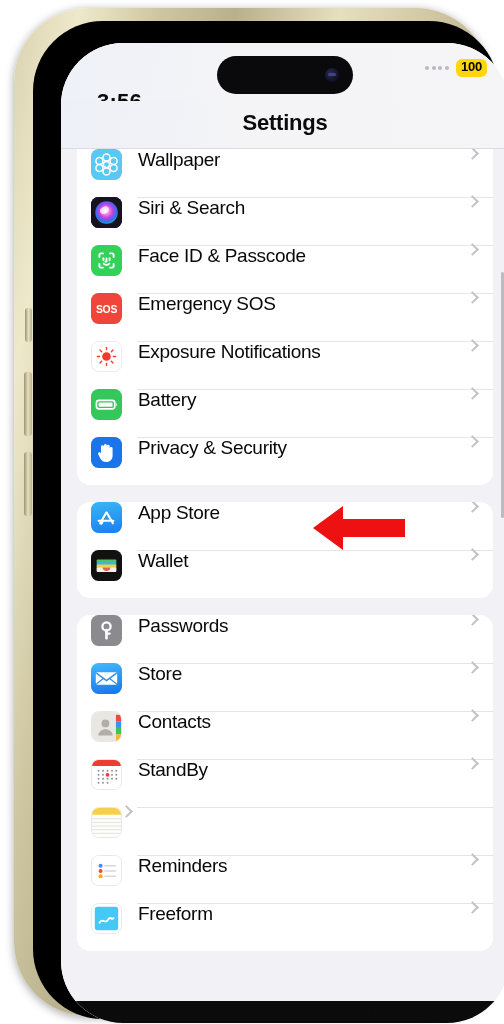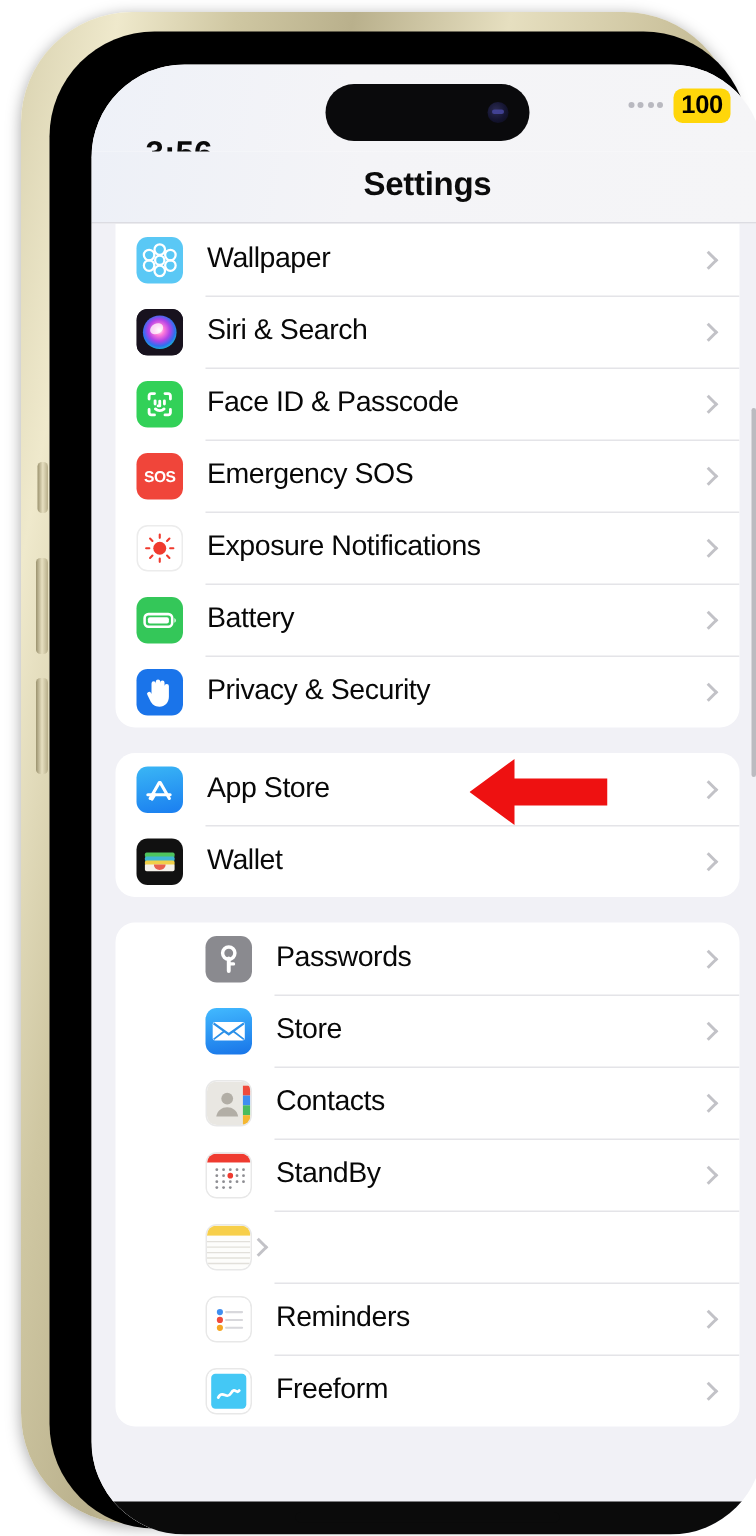--- a/index.html
+++ b/index.html
@@ -58,21 +58,21 @@
     margin-top:32px;
   }
   .sb-right{
     position:absolute; right:22px; top:16px;
     display:flex; align-items:center; gap:7px;
   }
   .sb-dots{ display:flex; gap:2.5px; align-items:center; }
   .sb-dots i{ display:block; width:4px; height:4px; border-radius:50%;
               background:#b9b9c0; }
   .sb-batt{
-    background:#FFD60A; color:#000; font-size:17px; font-weight:700;
+    background:#FFD60A; color:#000; font-size:13px; font-weight:700;
     border-radius:6px; padding:1px 5px 2px 5px; line-height:1.15;
     letter-spacing:-.2px;
   }
 
   .island{
     position:absolute; left:50%; transform:translateX(-50%); top:13px;
     width:136px; height:38px; border-radius:19px;
     background:#0a0a0c; z-index:7;
   }
   .island-lens{
@@ -104,25 +104,25 @@
     background:#f1f1f6;
     overflow:hidden;
   }
   .group{
     margin:0 16px 17px 16px;
     background:#ffffff;
     border-radius:13px;
     overflow:hidden;
   }
   .group.first{ margin-top:0; border-top-left-radius:0; border-top-right-radius:0; }
-  .group.last { margin-bottom:4px;padding-left:46px; }
+  .group.last { margin-bottom:4px; }
 
   .row{
     position:relative;
-    display:flex; align-items:center;
+    display:flex; 
     height:48px;
     padding-left:14px;
     cursor:pointer;
   }
   .row + .row::before{
     content:""; position:absolute; left:60px; right:0; top:0;
     height:1px; background:#e4e4e8;
   }
   .row-ico{
     width:31px; height:31px; border-radius:7.5px;

